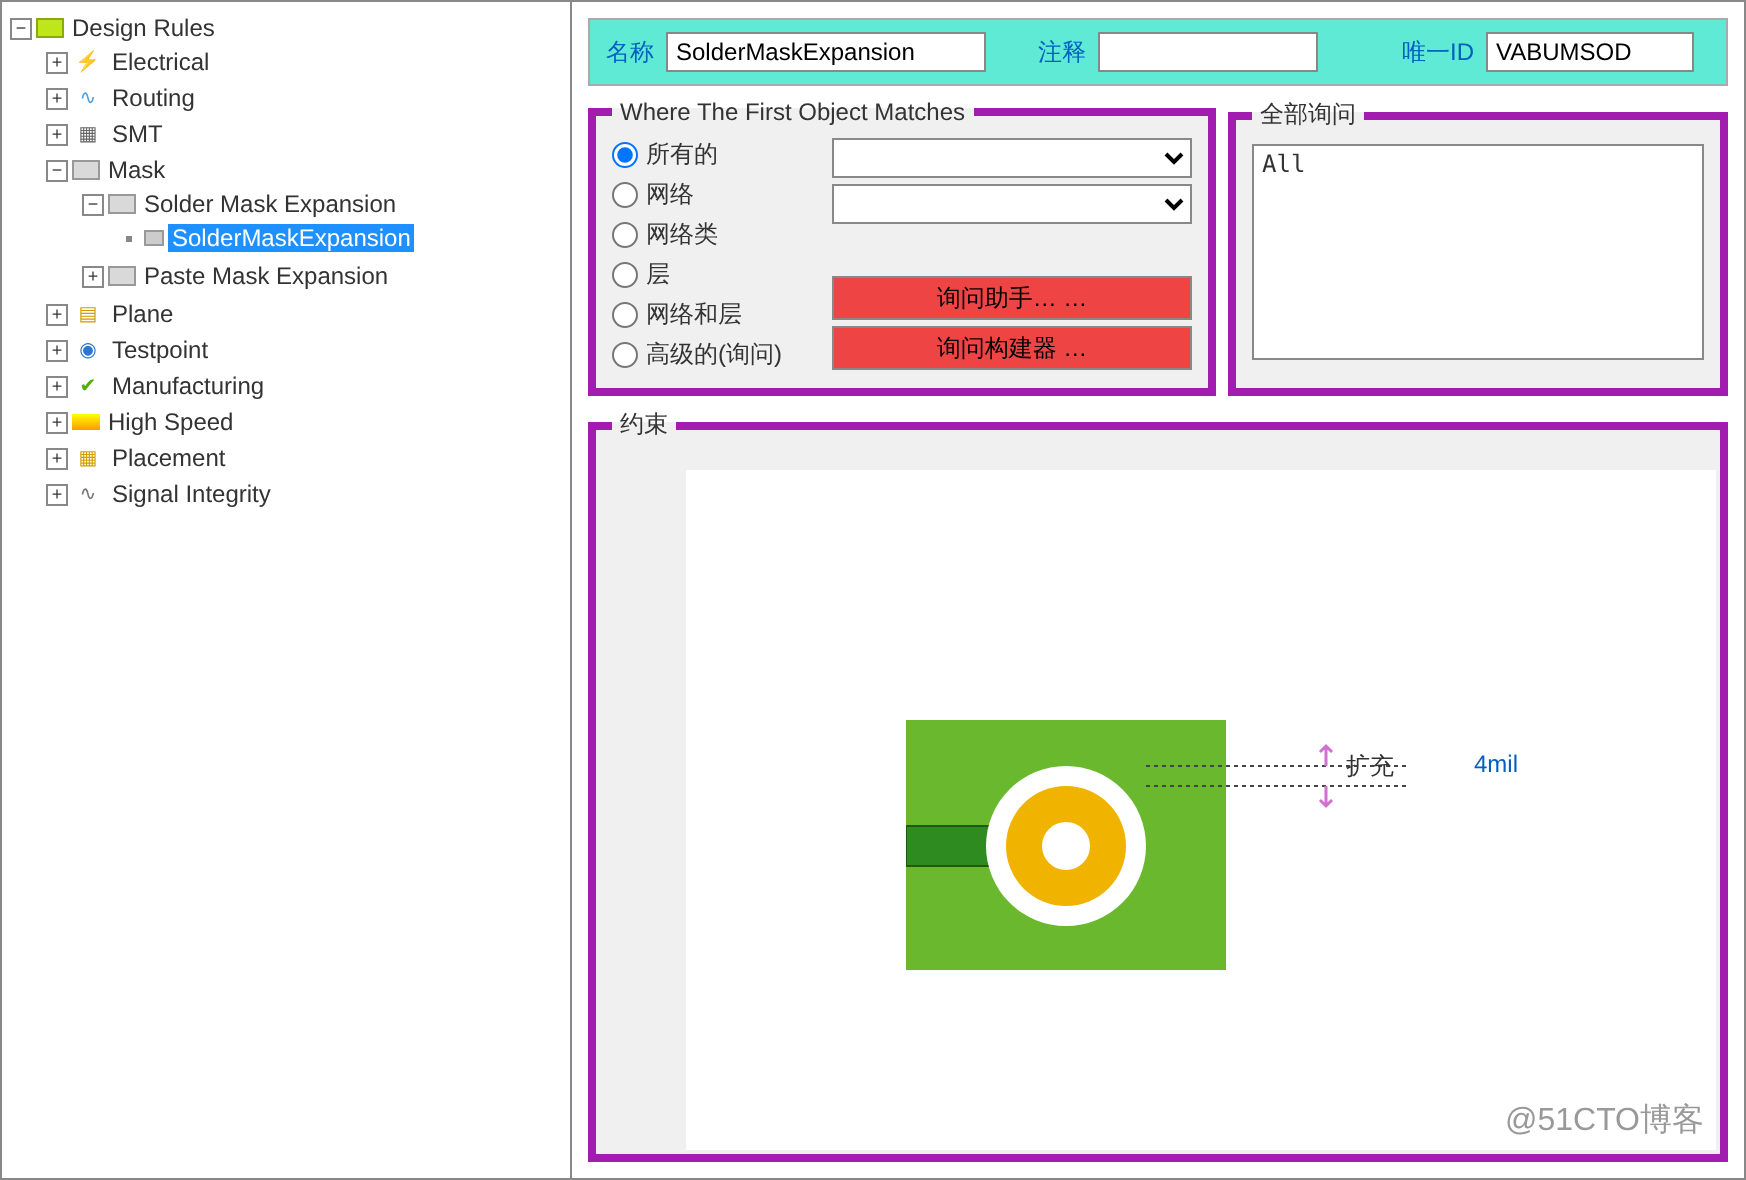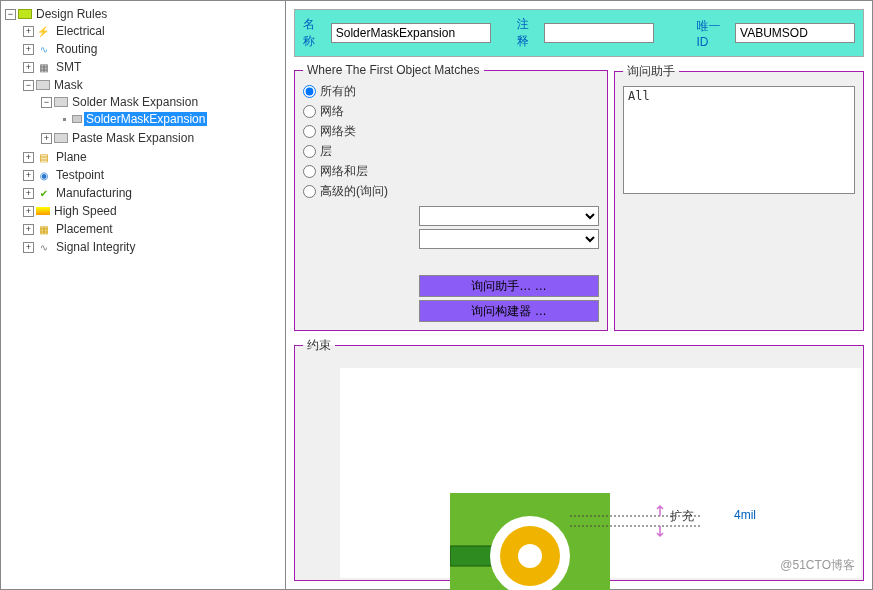--- a/index.html
+++ b/index.html
@@ -14,36 +14,36 @@
 .toggle.none { border: none; background: transparent; }
 .ico { width: 16px; height: 12px; display: inline-flex; align-items: center; justify-content: center; font-size: 10px; }
 .dot { width: 3px; height: 3px; background: #888; display: inline-block; }
 .selected { background: #1e90ff; color: #fff; padding: 0 4px; }
 .lbl { padding: 0 2px; }
 .content { flex: 1; padding: 8px; display: flex; flex-direction: column; gap: 6px; }
 .row { display: flex; align-items: center; border: 1px solid #aaa; padding: 6px 8px; gap: 6px; background: #5eead4; }
 .row label { color: #0060c0; }
 .row input { border: 1px solid #888; height: 20px; padding: 0 4px; font-size: 12px; background: #fff; }
 .panels { display: flex; gap: 6px; }
-fieldset { border: 1px solid #a21caf; padding: 6px 8px 8px 8px; background: #f0f0f0; flex-direction: column; }
+fieldset { border: 4px solid #a21caf; padding: 6px 8px 8px 8px; background: #f0f0f0; }
 fieldset legend { padding: 0 4px; color: #333; }
 .matches { flex: 1; display: flex; gap: 6px; }
 .radios { display: flex; flex-direction: column; gap: 3px; justify-content: flex-end; }
 .radios label { display: flex; align-items: center; gap: 4px; cursor: pointer; }
 .selcol { display: flex; flex-direction: column; gap: 3px; margin-left: auto; }
 select { width: 180px; height: 20px; border: 1px solid #888; background: #fff; }
-button { height: 22px; border: 1px solid #888; background: #8b5cf6; font-size: 12px; padding: 0 10px; cursor: pointer; }
+button { height: 22px; border: 1px solid #888; background: #ef4444; font-size: 12px; padding: 0 10px; cursor: pointer; }
 .query { width: 250px; }
 .query .box { background: #fff; border: 1px solid #888; height: 108px; padding: 2px 4px; font-family: Consolas, monospace; }
 .constraint { flex: 1; position: relative; }
 .pad-stage { position: absolute; inset: 14px 2px 2px 2px; background: #fff; margin-left: 43px; }
 .pad-svg { position: absolute; left: 110px; top: 110px; }
 .arrow-label { position: absolute; left: 330px; top: 140px; color: #333; }
 .arrow-value { position: absolute; left: 394px; top: 140px; color: #0060c0; }
-.watermark { position: absolute; right: 6px; bottom: 4px; color: #999; font-size: 12px; }
+.watermark { position: absolute; right: 6px; bottom: 4px; color: #999; font-size: 16px; }
 .ico.tag { background: #bfe61a; border: 1px solid #8aa80f; width: 14px; height: 10px; }
 .ico.folder { background: #d9d9d9; border: 1px solid #999; width: 14px; height: 10px; }
 .ico.smallbox { background: #ccc; border: 1px solid #999; width: 10px; height: 8px; }
 .ico.elec { color: #d4a000; }
 .ico.route { color: #4aa3dd; }
 .ico.smt { color: #666; }
 .ico.plane { color: #d49a00; }
 .ico.test { color: #2a78d0; }
 .ico.manu { color: #4fb000; }
 .ico.spd { background: linear-gradient(#ff0,#f90); width: 14px; height: 8px; }
@@ -169,21 +169,21 @@
   </div>
 
   <div class="content">
 
     <div class="row">
       <label>名称</label>
       <input type="text" style="width: 160px;" value="SolderMaskExpansion">
       <label style="margin-left:20px">注释</label>
       <input type="text" style="width: 110px;" value="">
       <label style="margin-left:36px">唯一ID</label>
-      <input type="text" style="width: 120px;" value="VABUMSOD">
+      <input type="text" style="width: 104px;" value="VABUMSOD">
     </div>
 
     <div class="panels">
       <fieldset class="matches">
         <legend>Where The First Object Matches</legend>
         <div class="radios">
           <label>
               <input type="radio" name="m" checked="" style="">
               <span>所有的</span>
             </label>
@@ -211,21 +211,21 @@
         <div class="selcol">
           <select></select>
           <select></select>
           <div style="height:20px"></div>
           <button>询问助手… …</button>
           <button>询问构建器 …</button>
         </div>
       </fieldset>
 
       <fieldset class="query">
-        <legend>询问助手</legend>
+        <legend>全部询问</legend>
         <div class="box">All</div>
       </fieldset>
     </div>
 
     <fieldset class="constraint">
       <legend>约束</legend>
       <div class="pad-stage">
         <svg class="pad-svg" width="250" height="160">
 
           <rect x="0" y="15" width="160" height="125" fill="#6ab82e"></rect>

